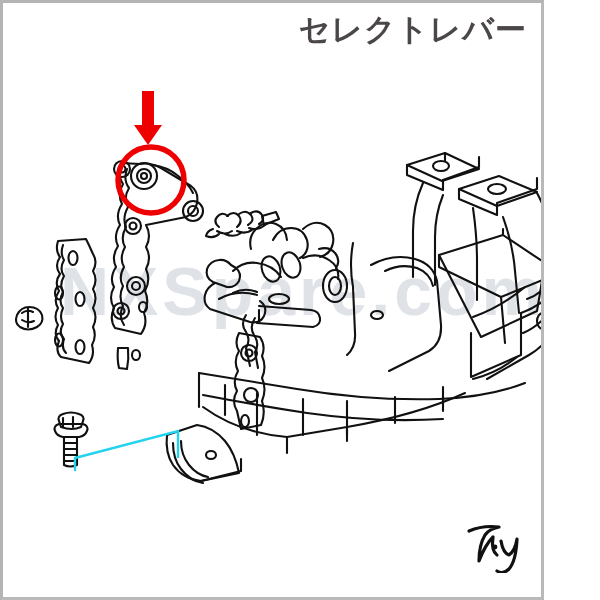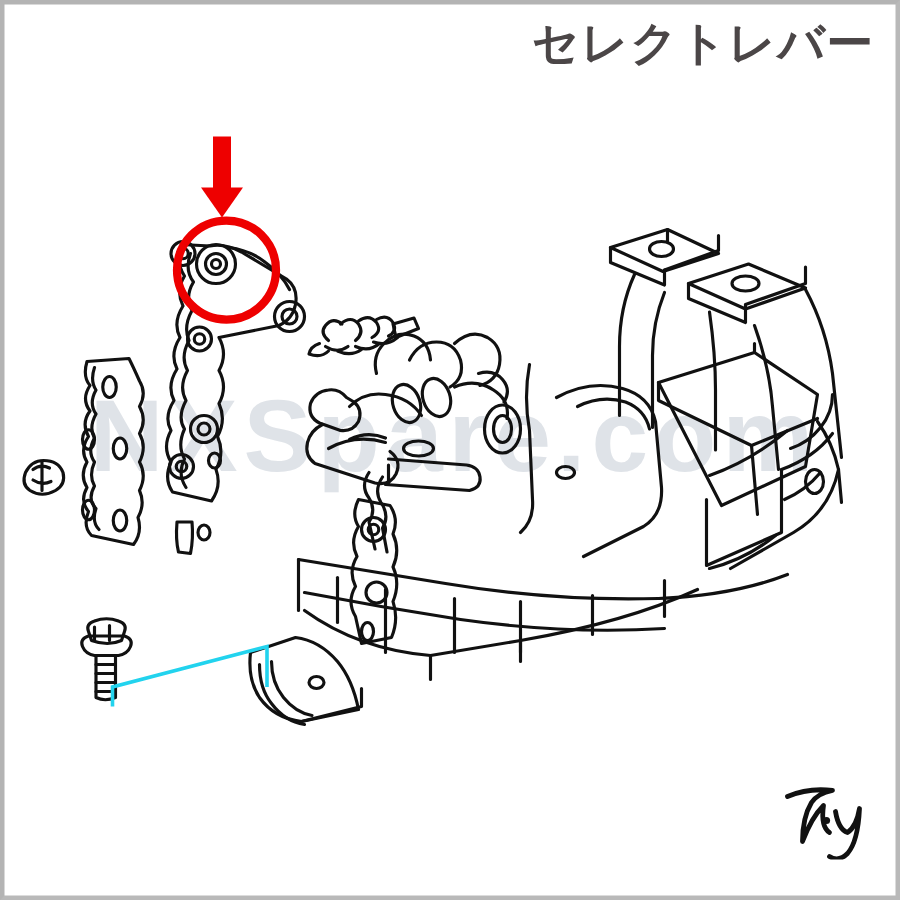--- a/index.html
+++ b/index.html
@@ -5,21 +5,21 @@
   html, body {
     margin: 0;
     padding: 0;
     background: #ffffff;
   }
   body {
     font-family: "Liberation Sans", sans-serif;
   }
   #page {
     position: relative;
-    width: 600px;
+    width: 544px;
     height: 600px;
     background: #ffffff;
     border-top: 3px solid #b4b4b4;
     border-left: 3px solid #b4b4b4;
     border-right: 3px solid #b9b9b9;
     border-bottom: 3px solid #b9b9b9;
     box-sizing: border-box;
     overflow: hidden;
   }
   #title {

